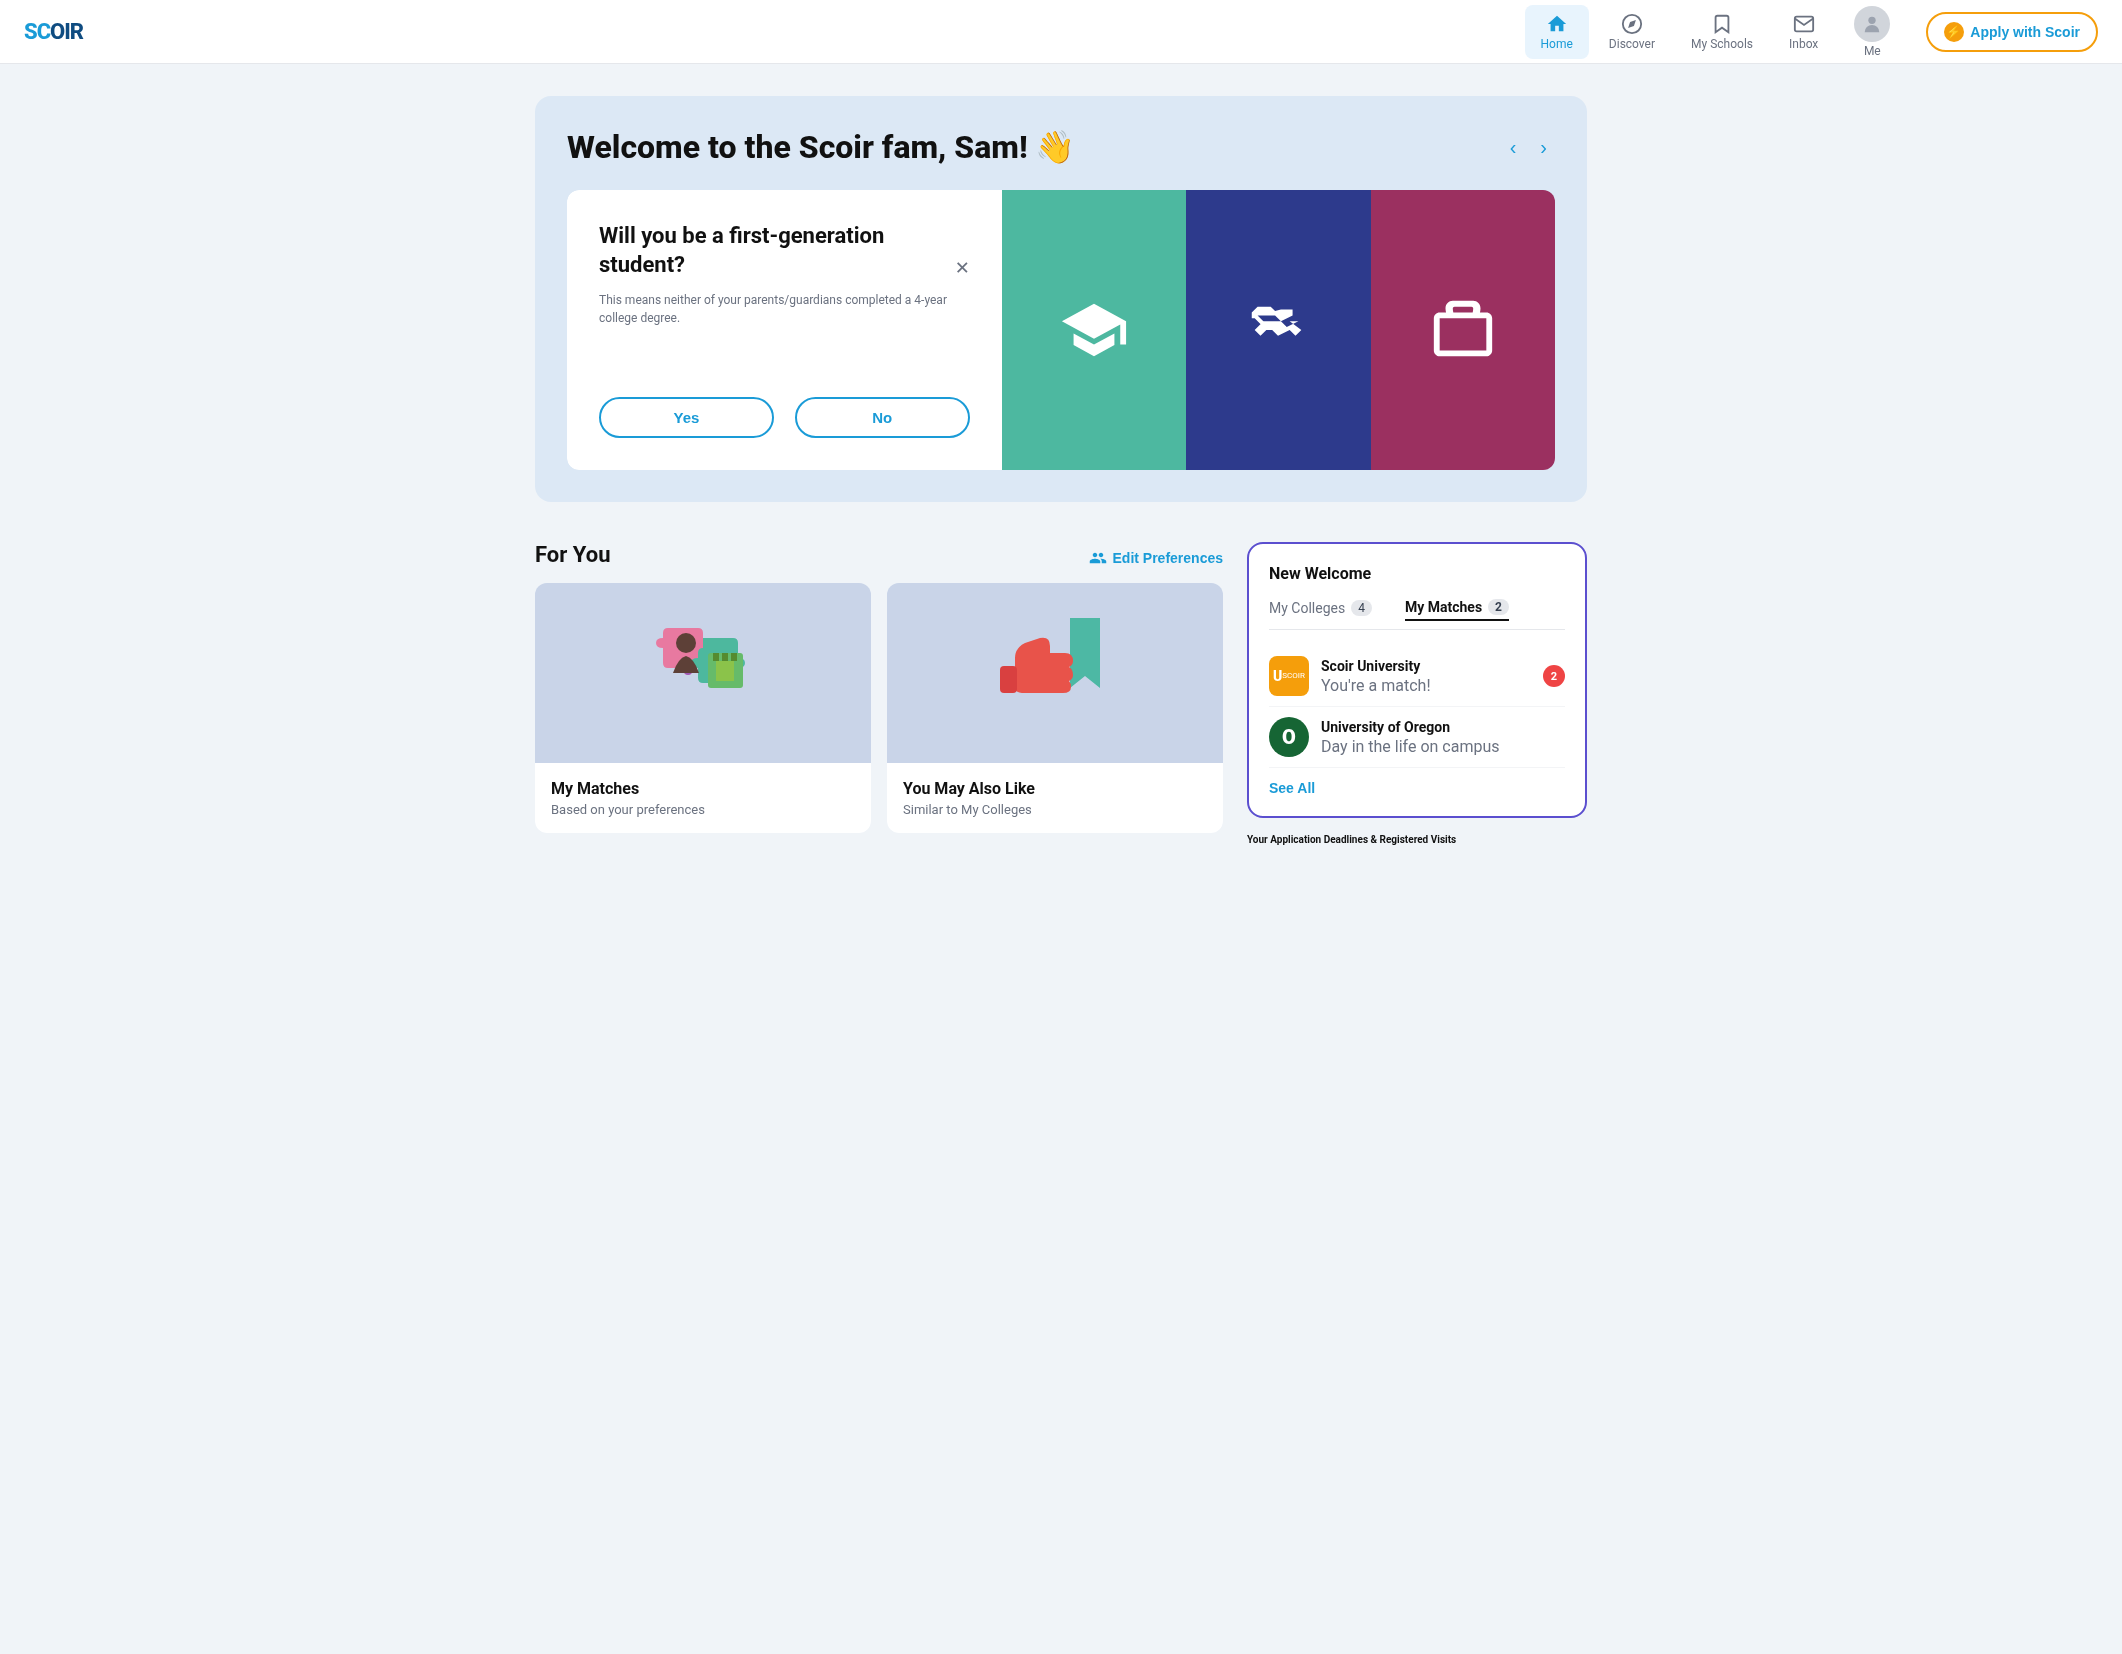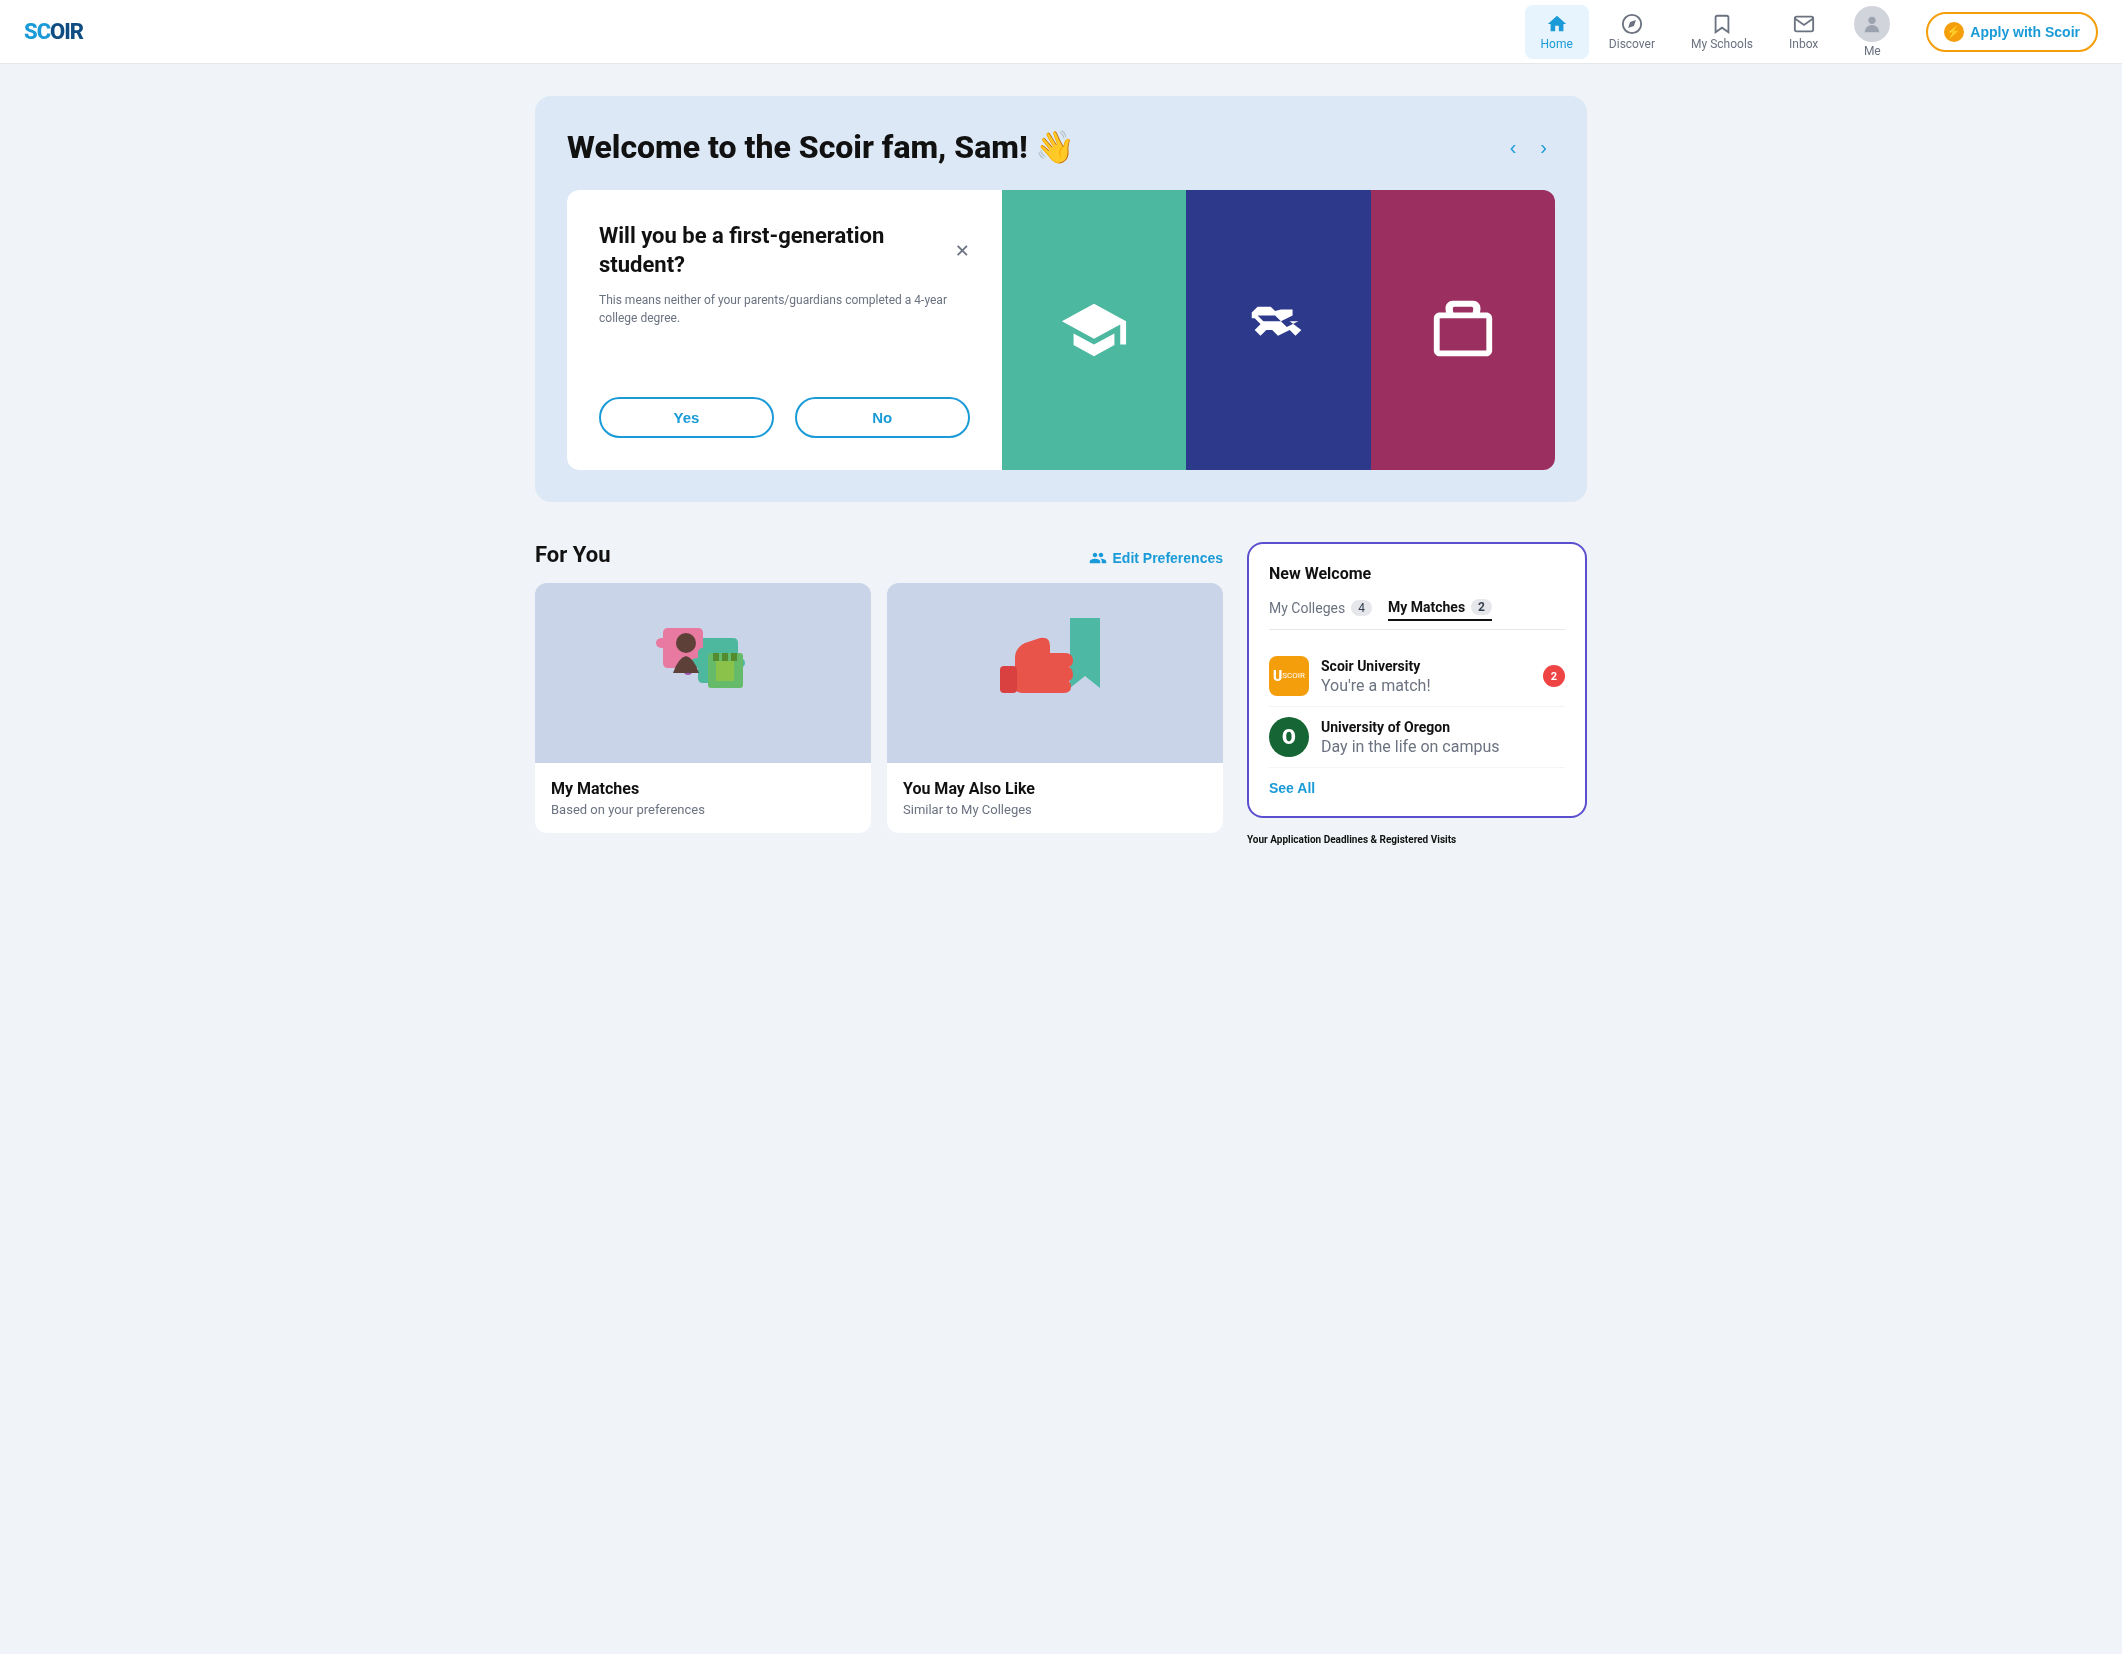--- a/index.html
+++ b/index.html
@@ -145,21 +145,21 @@
       flex: 0 0 44%;
       padding: 32px;
       display: flex;
       flex-direction: column;
       justify-content: space-between;
       border-radius: 12px 0 0 12px;
     }
     .question-card-header {
       display: flex;
       justify-content: space-between;
-      align-items: center;
+      align-items: flex-end;
     }
     .question-title {
       font-size: 22px;
       font-weight: 700;
       color: #111;
       line-height: 1.3;
       max-width: 85%;
     }
     .close-btn {
       background: none; border: none; cursor: pointer;
@@ -277,21 +277,21 @@
       margin-bottom: 16px;
     }
     .messages-title {
       font-size: 16px;
       font-weight: 700;
       color: #111;
       margin-bottom: 16px;
     }
     .msg-tabs {
       display: flex;
-      gap: 16px;
+      gap: 33px;
       margin-bottom: 16px;
       border-bottom: 1px solid #e5e7eb;
       padding-bottom: 8px;
     }
     .msg-tab {
       font-size: 14px;
       color: #6b7280;
       cursor: pointer;
       padding-bottom: 4px;
       display: flex;

